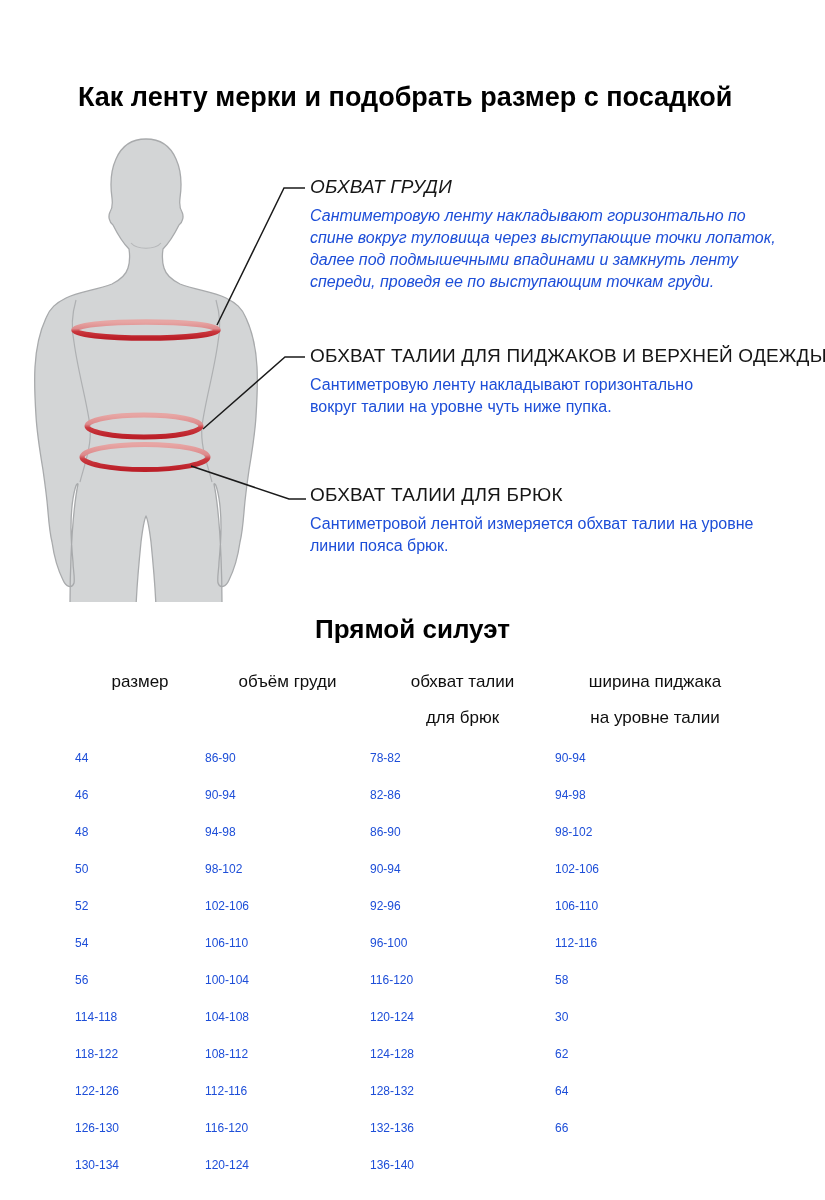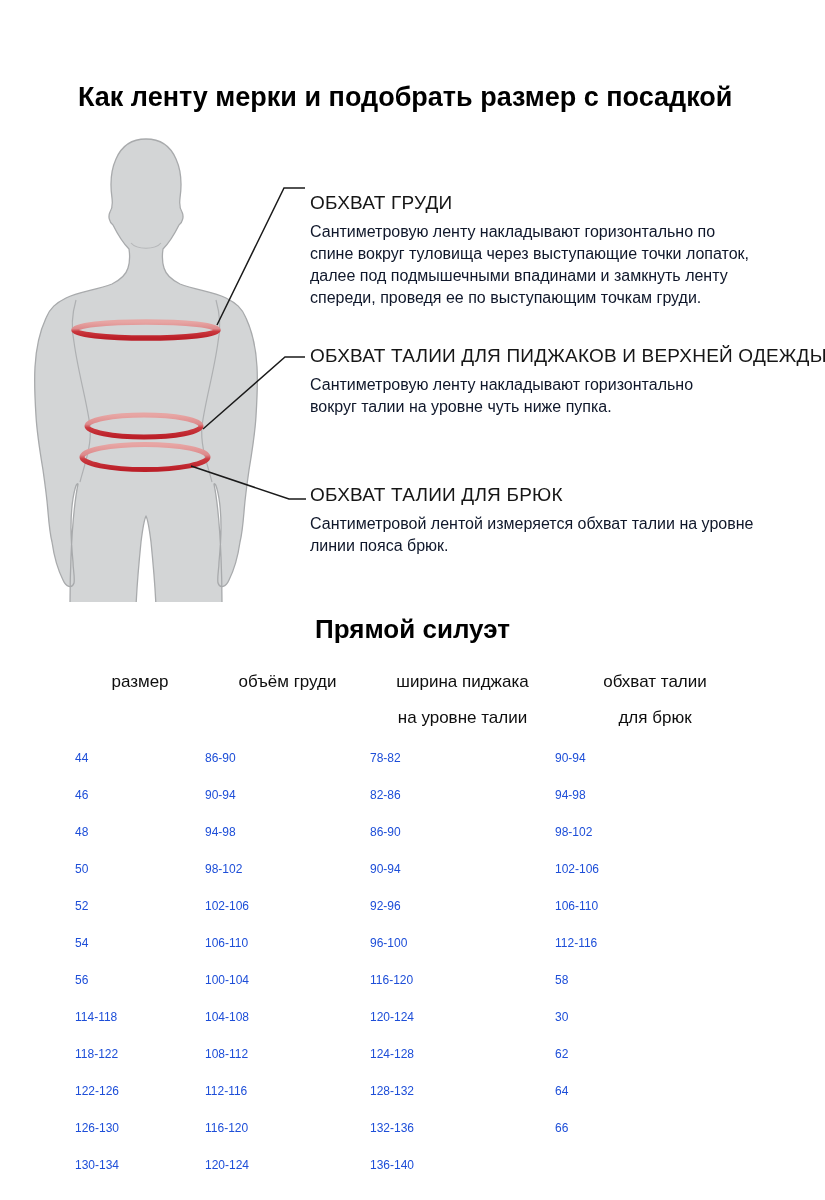--- a/index.html
+++ b/index.html
@@ -7,23 +7,23 @@
     position:relative; width:825px; height:1200px; background:#ffffff;
     font-family:"Liberation Sans", sans-serif; color:#111; overflow:hidden;
   }
   .title {
     position:absolute; left:78px; top:82px;
     font-size:27px; font-weight:bold; white-space:nowrap; color:#000;
   }
   .figure-svg { position:absolute; left:28px; top:132px; width:290px; height:470px; }
 
   .measure { position:absolute; left:310px; }
-  .m1 { top:192px; } .m2 { top:345px; } .m3 { top:484px; }
+  .m1 { top:176px;font-style:italic; } .m2 { top:345px; } .m3 { top:484px; }
   .m-heading { font-size:19px; line-height:22px; letter-spacing:.2px; white-space:nowrap; color:#161616; }
-  .m-body { margin-top:7px; font-size:16px; line-height:22px; white-space:pre-line; color:#0f172a; }
+  .m-body { margin-top:7px; font-size:16px; line-height:22px; white-space:pre-line; color:#1d4ed8; }
 
   .t-title {
     position:absolute; left:0; top:614px; width:825px; text-align:center;
     font-size:26px; font-weight:bold; color:#000;
   }
   .t-head, .t-body {
     position:absolute; left:75px;
     display:grid; grid-template-columns:130px 165px 185px 200px;
   }
   .t-head { top:664px; }
@@ -131,24 +131,24 @@
     <div class="m-heading">ОБХВАТ ТАЛИИ ДЛЯ БРЮК</div>
     <div class="m-body">Сантиметровой лентой измеряется обхват талии на уровне
 линии пояса брюк.</div>
   </section>
 
   <div class="t-title">Прямой силуэт</div>
 
   <div class="t-head">
     <div class="hcell">размер</div>
     <div class="hcell">объём груди</div>
+    <div class="hcell">обхват талии
+для брюк</div>
     <div class="hcell">ширина пиджака
 на уровне талии</div>
-    <div class="hcell">обхват талии
-для брюк</div>
   </div>
 
   <div class="t-body">
       <div class="cell">44</div>
       <div class="cell">86-90</div>
       <div class="cell">78-82</div>
       <div class="cell">90-94</div>
       <div class="cell">46</div>
       <div class="cell">90-94</div>
       <div class="cell">82-86</div>

